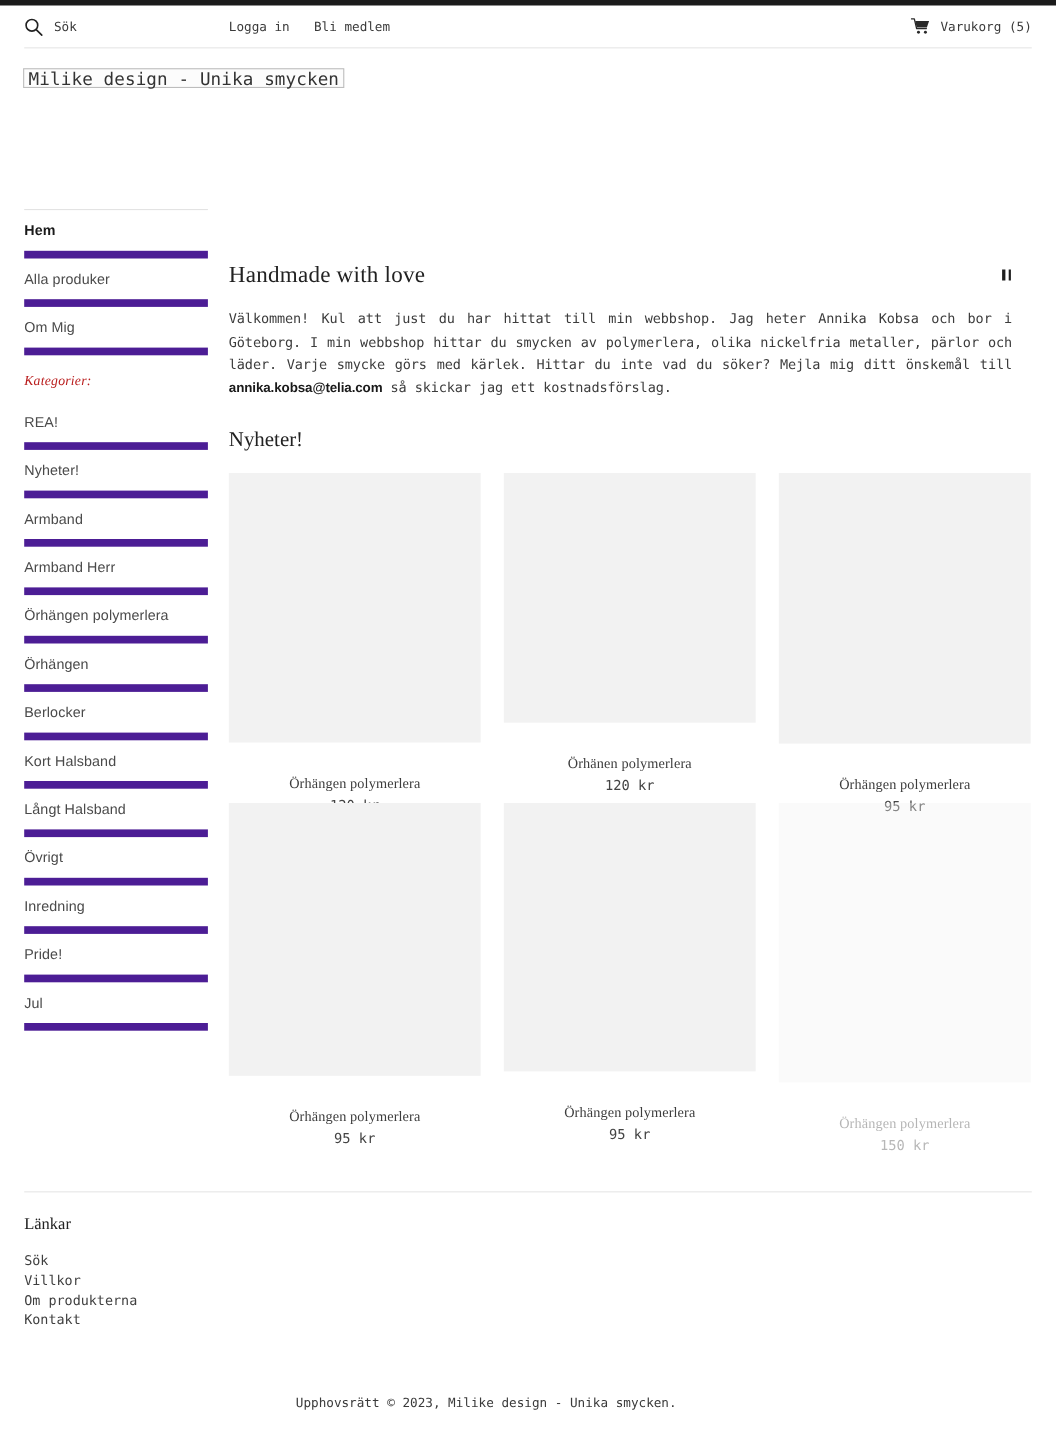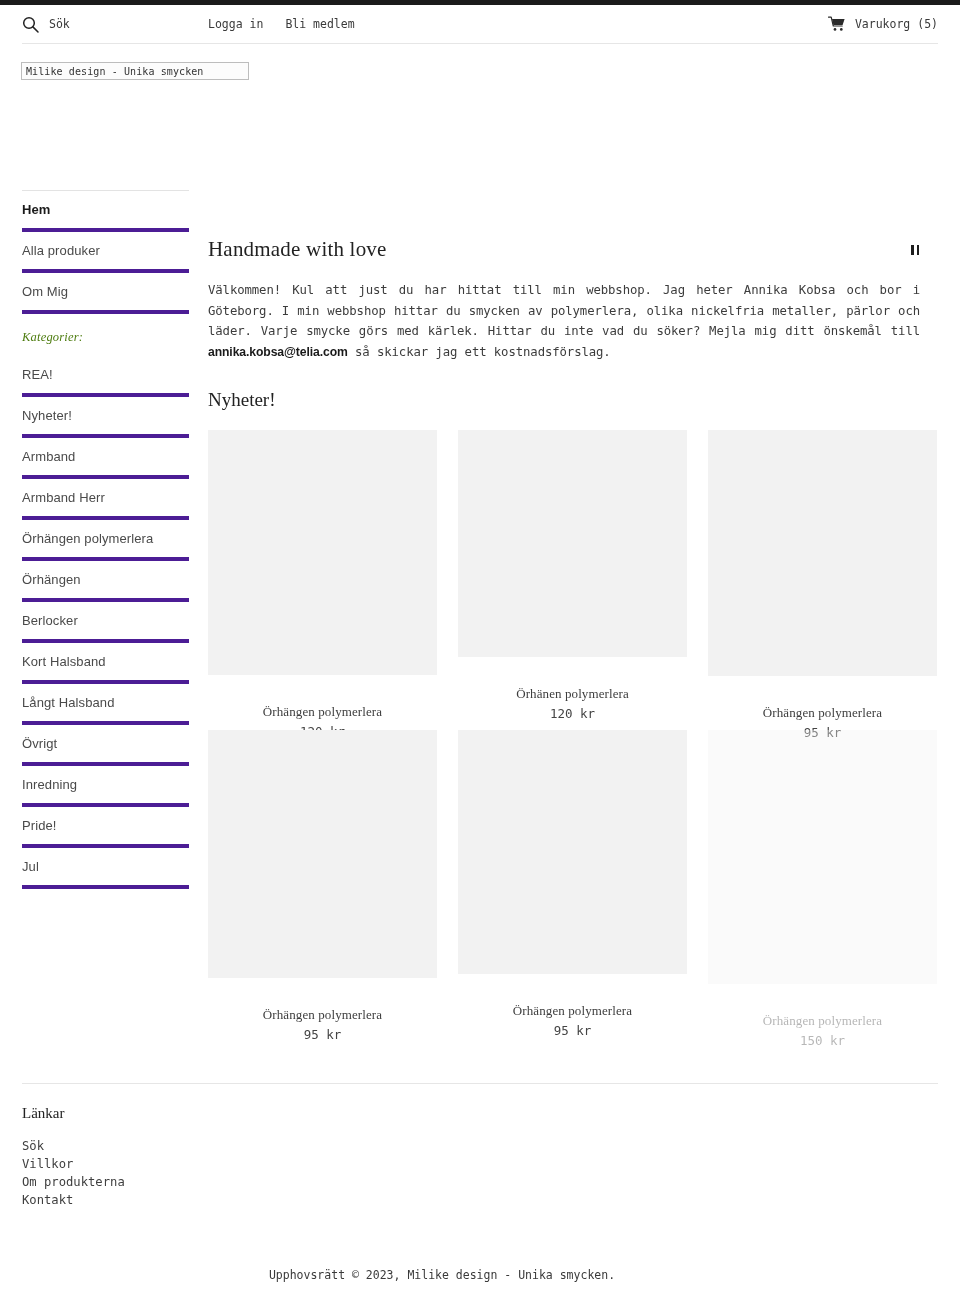--- a/index.html
+++ b/index.html
@@ -89,21 +89,21 @@
     height: 18px;
     min-width: 228px;
     border: 1px solid #bdbdbd;
     background: #fcfcfc;
     display: flex;
     align-items: center;
     padding: 0 4px;
   }
   .logo-text {
     font-family: "DejaVu Sans Mono", monospace;
-    font-size: 10px;
+    font-size: 16px;
     color: #333333;
     white-space: nowrap;
     letter-spacing: 0.1px;
   }
 
   
   .sidebar {
     position: absolute;
     left: 22px; top: 190px;
     width: 167px;
@@ -114,35 +114,35 @@
     background: #e3e3e3;
   }
   .side-item {
     display: block;
     width: 167px;
     padding: 11px 0 11px 0;
     font-family: "Liberation Sans", sans-serif;
     font-size: 13px;
     color: #4a4a4a;
     text-decoration: none;
-    border-bottom: 4px solid #4c1d95;
+    border-bottom: 7px solid #4c1d95;
     line-height: 15px;
     letter-spacing: 0.1px;
   }
   .side-item.active {
     font-weight: bold;
     color: #1a1a1a;
   }
   .side-cat-label {
     display: block;
     padding: 16px 0 11px 0;
     font-family: "Liberation Serif", serif;
     font-style: italic;
     font-size: 12.5px;
-    color: #4d7c0f;
+    color: #b91c1c;
     letter-spacing: 0.2px;
   }
 
   
   .main {
     position: absolute;
     left: 208px; top: 234px;
     width: 730px;
   }
   .main-head-row {

